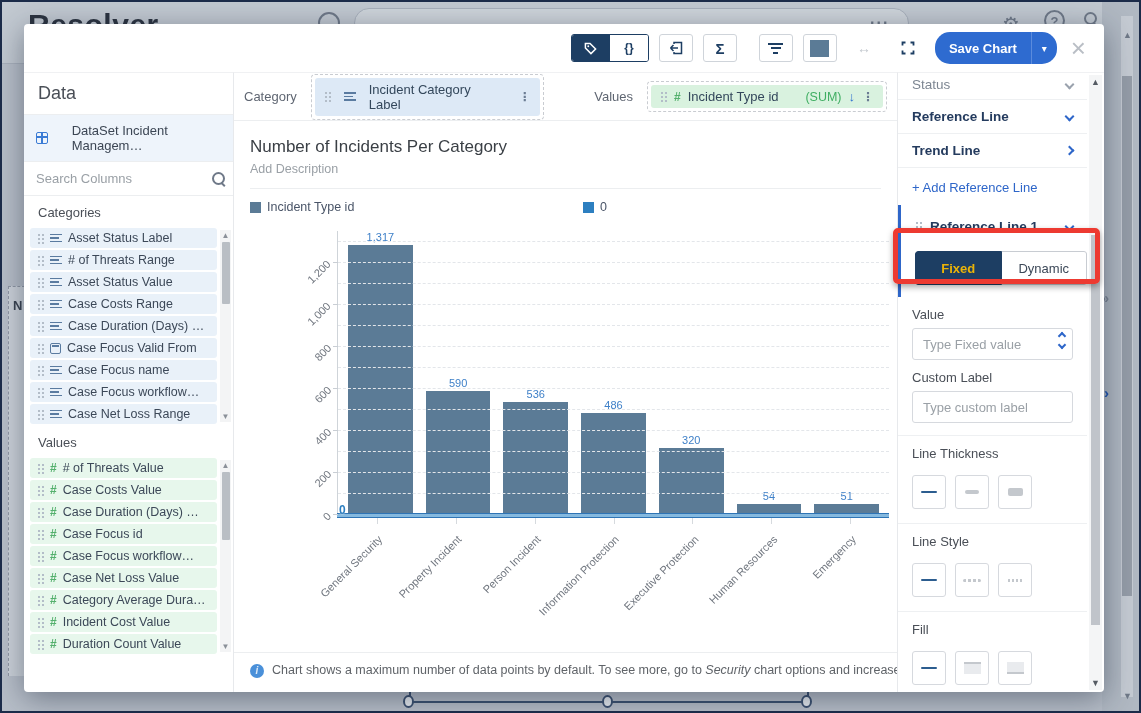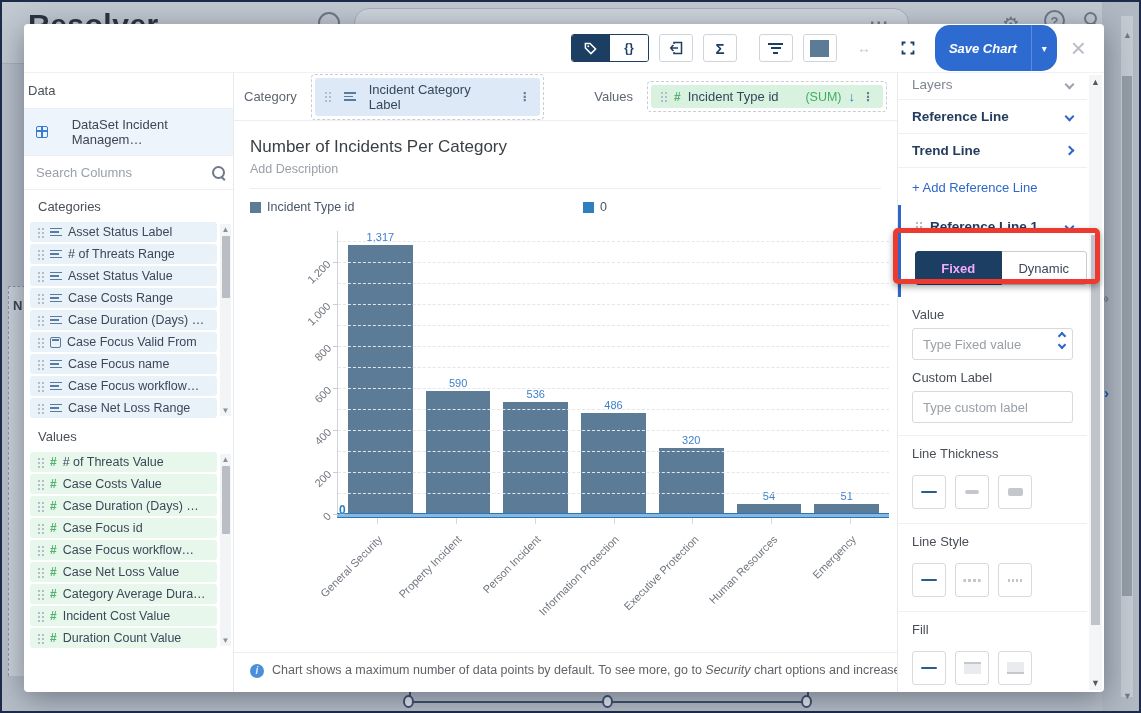--- a/index.html
+++ b/index.html
@@ -43,42 +43,42 @@
   .braces { color:#1d3e63; font-size:12px; font-weight:bold; }
   .tbtn { height:28px; min-width:34px; border:1px solid #cfd4da; border-radius:3px; background:#fff; display:flex; align-items:center; justify-content:center; color:#1d3e63; font-size:14px; cursor:pointer; }
   .tbtn.noborder { border:none; }
   .tbtn.disabled { color:#c3c8ce; }
   .sigma { font-size:15px; font-weight:bold; }
   .filter-ic { display:inline-block; width:15px; }
   .filter-ic i { display:block; height:2px; background:#1d3e63; margin:2.5px auto; }
   .filter-ic i:nth-child(1){width:15px;} .filter-ic i:nth-child(2){width:10px;} .filter-ic i:nth-child(3){width:5px;}
   .swatch { width:19px; height:17px; background:#5b7b96; display:inline-block; }
   .gap8 { width:2px; }
-  .save-group { display:flex; height:46px; border-radius:15px; overflow:hidden;font-style:italic; }
+  .save-group { display:flex; height:32px; border-radius:15px; overflow:hidden; }
   .save-main { background:#2e6bd0; color:#fff; font-size:13px; font-weight:bold; padding:0 14px; display:flex; align-items:center; cursor:pointer; }
   .save-caret { background:#2e6bd0; border-left:1px solid #5b8bdc; color:#fff; width:26px; display:flex; align-items:center; justify-content:center; font-size:10px; cursor:pointer; }
   .close-x { color:#b9bec5; font-size:26px; line-height:20px; padding:0 4px; cursor:pointer; font-weight:400; }
 
   
   .chev { display:inline-block; width:7px; height:7px; border-right:2px solid #2e66c9; border-bottom:2px solid #2e66c9; }
   .chev.right { transform:rotate(-45deg); }
   .chev.down { transform:rotate(45deg); }
   .chev.gray { border-color:#9aa2ad; }
   .drag { display:inline-block; width:7px; height:11px; background-image:radial-gradient(circle,#b3bdc8 1.1px,transparent 1.3px); background-size:4px 4px; flex:0 0 auto; }
   .txt-ic { display:inline-block; width:12px; flex:0 0 auto; }
   .txt-ic i { display:block; height:1.6px; background:#5a7ba0; margin:2px 0; }
   .txt-ic i:nth-child(2){width:9px;} .txt-ic i:nth-child(3){width:12px;}
   .cal-ic { display:inline-block; width:11px; height:11px; border:1.4px solid #5a7ba0; border-radius:2px; position:relative; flex:0 0 auto; }
   .cal-ic::before { content:""; position:absolute; left:1px; right:1px; top:1px; height:2px; background:#5a7ba0; }
   .hash { color:#54b06d; font-weight:bold; font-size:12px; flex:0 0 auto; }
   .vdots { color:#6b7c93; font-weight:bold; font-size:12px; letter-spacing:0; line-height:1; }
 
   
   .left-panel { position:absolute; top:48px; left:0; width:210px; bottom:0; border-right:1px solid #e7e9ec; border-top:1px solid #f0f1f3; overflow:hidden; }
-  .lp-header { padding:10px 4px; font-size:13px; color:#4a4f57; border-bottom:1px solid #eceef0; }
+  .lp-header { padding:10px 14px; font-size:18px; color:#4a4f57; border-bottom:1px solid #eceef0; }
   .lp-dataset { display:flex; align-items:center; gap:24px; background:#eef4fb; padding:8px 12px; font-size:13px; color:#3c4654; border-bottom:1px solid #eceef0; cursor:pointer; }
   .grid-ic { display:inline-block; width:13px; height:12px; border:1.5px solid #3a7bd5; border-radius:2px; position:relative; }
   .grid-ic::before { content:""; position:absolute; left:0; right:0; top:3px; height:1.5px; background:#3a7bd5; }
   .grid-ic::after { content:""; position:absolute; top:0; bottom:0; left:4px; width:1.5px; background:#3a7bd5; }
   .lp-search { display:flex; align-items:center; padding:9px 12px; border-bottom:1px solid #eceef0; }
   .lp-search input { border:none; outline:none; flex:1; font-size:13px; color:#3c4654; font-family:inherit; }
   .lp-search input::placeholder { color:#9aa0a6; }
   .lp-sec { padding:9px 14px 6px; font-size:13px; color:#4a4f57; }
   .lp-list { position:relative; padding:0 16px 0 6px; }
   .pill { display:flex; align-items:center; gap:6px; border-radius:3px; padding:3px 7px; margin:2px 0; font-size:12.5px; color:#3c4858; white-space:nowrap; overflow:hidden; cursor:grab; }
@@ -134,21 +134,21 @@
   .rp-inner { position:absolute; inset:0 17px 0 0; overflow:hidden; }
   .rp-row { display:flex; align-items:center; justify-content:space-between; padding:9px 14px; font-size:13.5px; color:#243b5e; font-weight:bold; border-bottom:1px solid #eef0f2; cursor:pointer; }
   .rp-layers { color:#7d8692; font-weight:normal; padding-top:4px; padding-bottom:7px; }
   .rp-link { color:#2e66c9; font-size:13px; padding:12px 14px 10px; cursor:pointer; }
   .rp-ref1 { border-bottom:none; padding-top:14px; }
   .rp-ref1 .left { display:flex; align-items:center; gap:8px; }
   .rp-accent { border-left:3px solid #2e66c9; }
   .toggle-wrap { padding:8px 14px 12px; }
   .toggle { display:flex; height:34px; width:172px; border-radius:3px; overflow:hidden; }
   .tg { flex:1; display:flex; align-items:center; justify-content:center; font-size:13px; cursor:pointer; }
-  .tg.fixed { background:#1d3e63; color:#f0abfc; font-weight:bold; border:1px solid #1d3e63; border-radius:3px 0 0 3px; }
+  .tg.fixed { background:#1d3e63; color:#eab308; font-weight:bold; border:1px solid #1d3e63; border-radius:3px 0 0 3px; }
   .tg.dyn { background:#fff; color:#3c4858; border:1px solid #c8ccd2; border-left:none; border-radius:0 3px 3px 0; }
   .rp-label { font-size:13px; color:#4a4f57; padding:10px 14px 6px; }
   .rp-input { margin:0 14px; position:relative; }
   .rp-input input { width:100%; height:32px; border:1px solid #d6d9de; border-radius:3px; font-size:13px; padding:0 26px 0 10px; color:#3c4654; font-family:inherit; outline:none; }
   .rp-input input::placeholder { color:#9aa0a6; }
   .spin { position:absolute; right:8px; top:5px; display:flex; flex-direction:column; gap:3px; cursor:pointer; }
   .spin .chev { width:6px; height:6px; }
   .spin .up { transform:rotate(-135deg); }
   .rp-div { border-bottom:1px solid #eef0f2; margin-top:12px; }
   .opt-row { display:flex; gap:9px; padding:8px 14px 2px; }
@@ -561,21 +561,21 @@
         <span class="info-ic">i</span>
         <span>
           <span>Chart shows a maximum number of data points by default. To see more, go to </span><i>Security</i><span> chart options and increase …</span>
         </span>
       </div>
     </div>
 
     <div class="right-panel">
       <div class="rp-inner">
         <div class="rp-row rp-layers">
-          <span>Layers</span>
+          <span>Status</span>
           <span class="chev down gray"></span>
         </div>
         <div class="rp-row">
           <span>Reference Line</span>
           <span class="chev down"></span>
         </div>
         <div class="rp-row">
           <span>Trend Line</span>
           <span class="chev right"></span>
         </div>

